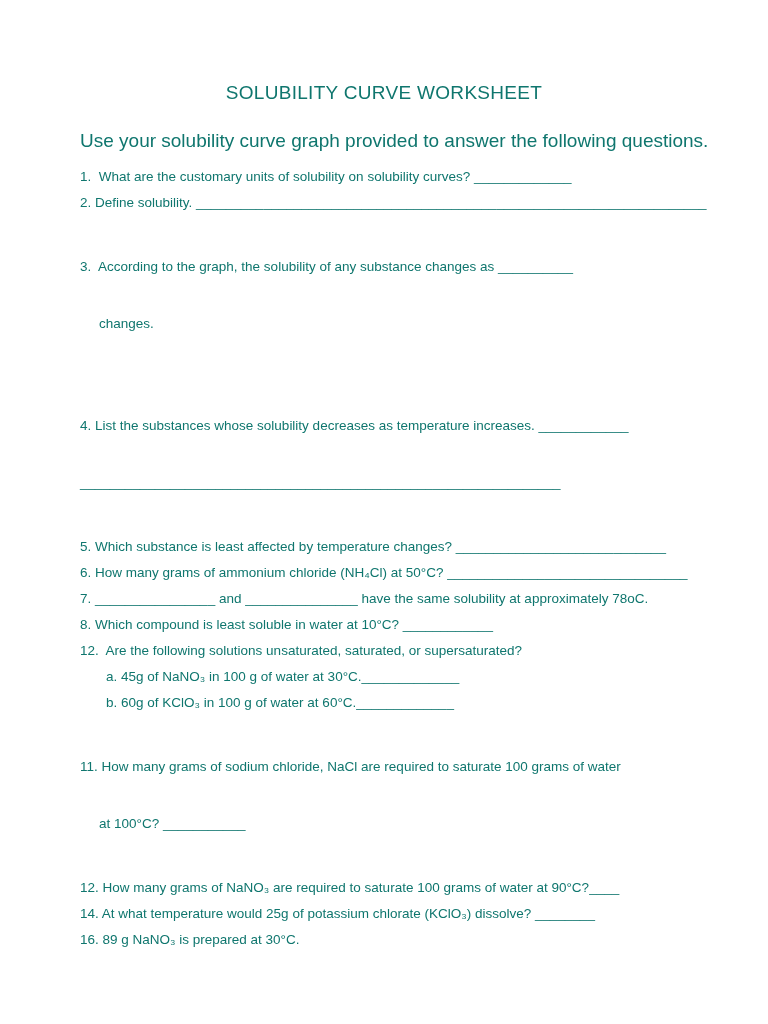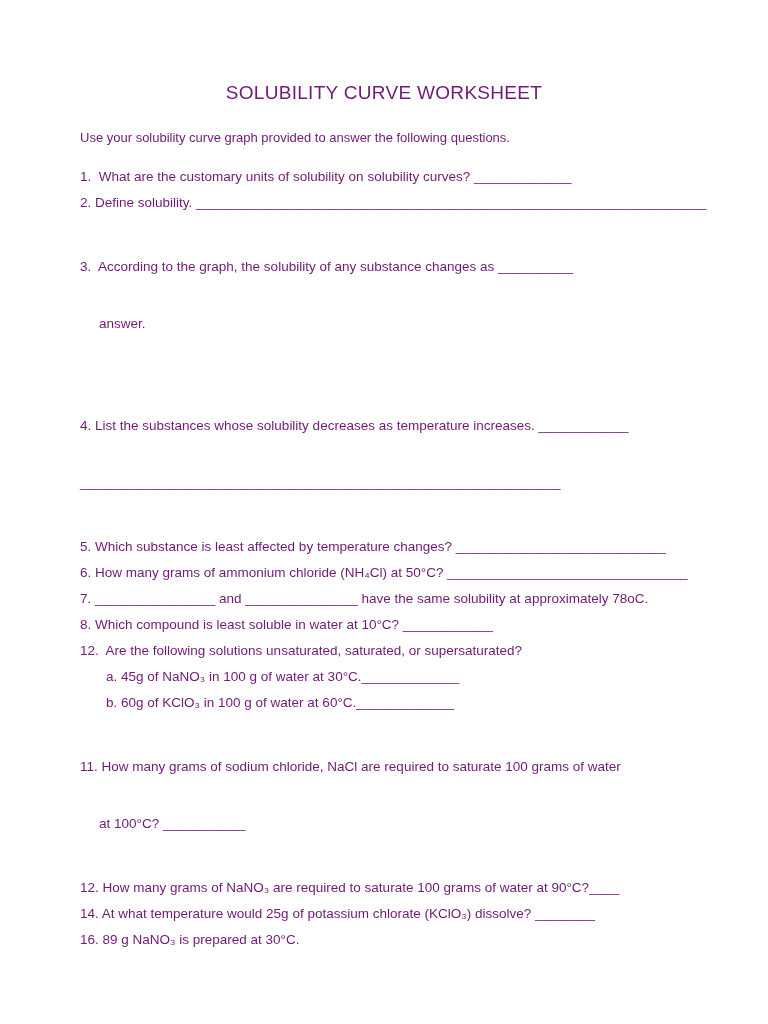--- a/index.html
+++ b/index.html
@@ -2,38 +2,38 @@
 <html><head>
 <meta charset="utf-8">
 <style>
   * { box-sizing: border-box; }
   html, body { margin: 0; padding: 0; background: #ffffff; }
   .page {
     width: 768px;
     height: 1024px;
     margin: 0 auto;
     background: #ffffff;
-    color: #701a75;
+    color: #0f766e;
     font-family: "Liberation Sans", "DejaVu Sans", sans-serif;
     position: relative;
     overflow: hidden;
     border-radius: 32px;
   }
   .content { padding: 82px 40px 0 80px; }
   .title {
     font-size: 19px;
     font-weight: 400;
     text-align: center;
     letter-spacing: 0.3px;
     margin: 0 0 26px 0;
     padding-right: 40px;
   }
   .intro {
-    margin: 0 0 22px 0;
-    font-size: 13px;
+    margin: 0 0 15px 0;
+    font-size: 19px;
     white-space: pre;
   }
   .q {
     margin: 0 0 7px 0;
     font-size: 13.5px;
     line-height: 19px;
     white-space: pre;
   }
   .line { display: block; white-space: pre; }
   .ind-sm { padding-left: 19px; }
@@ -48,21 +48,21 @@
     <h1 class="title">SOLUBILITY CURVE WORKSHEET</h1>
 
     <p class="intro">Use your solubility curve graph provided to answer the following questions.</p>
 
     <p class="q">1.  What are the customary units of solubility on solubility curves? _____________</p>
 
     <p class="q">2. Define solubility. ____________________________________________________________________</p>
 
     <p class="q">
       <span class="line">3.  According to the graph, the solubility of any substance changes as __________</span>
-      <span class="line ind-sm">answer.</span>
+      <span class="line ind-sm">changes.</span>
     </p>
 
     <p class="q">
       <span class="line">4. List the substances whose solubility decreases as temperature increases. ____________</span>
       <span class="line">________________________________________________________________</span>
     </p>
 
     <p class="q">5. Which substance is least affected by temperature changes? ____________________________</p>
 
     <p class="q">6. How many grams of ammonium chloride (NH₄Cl) at 50°C? ________________________________</p>

